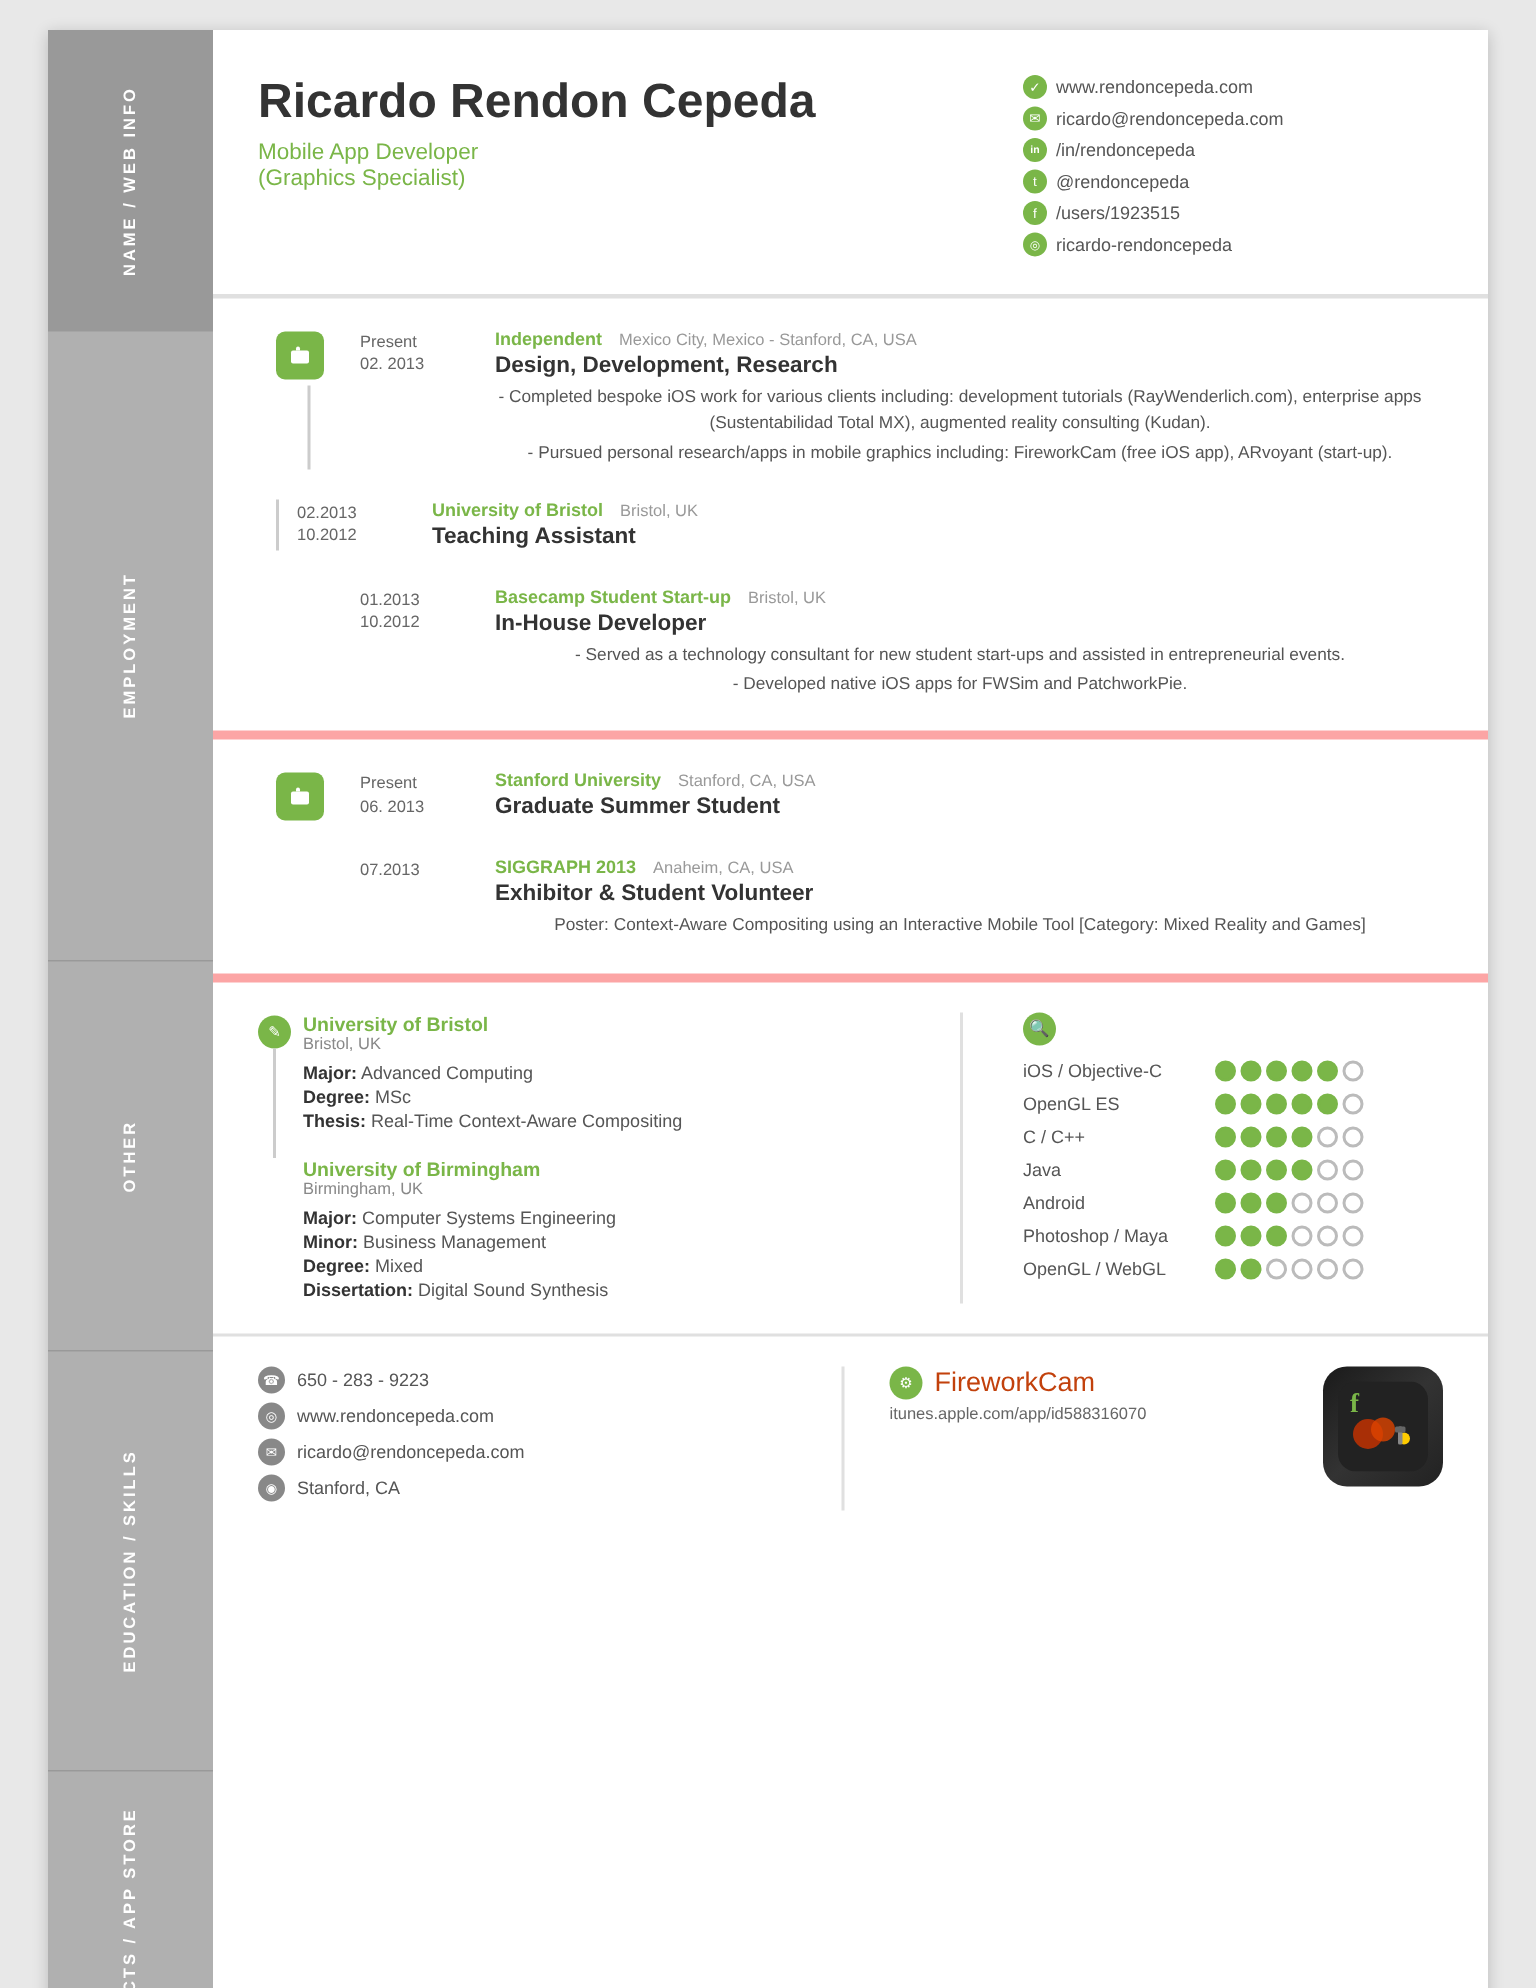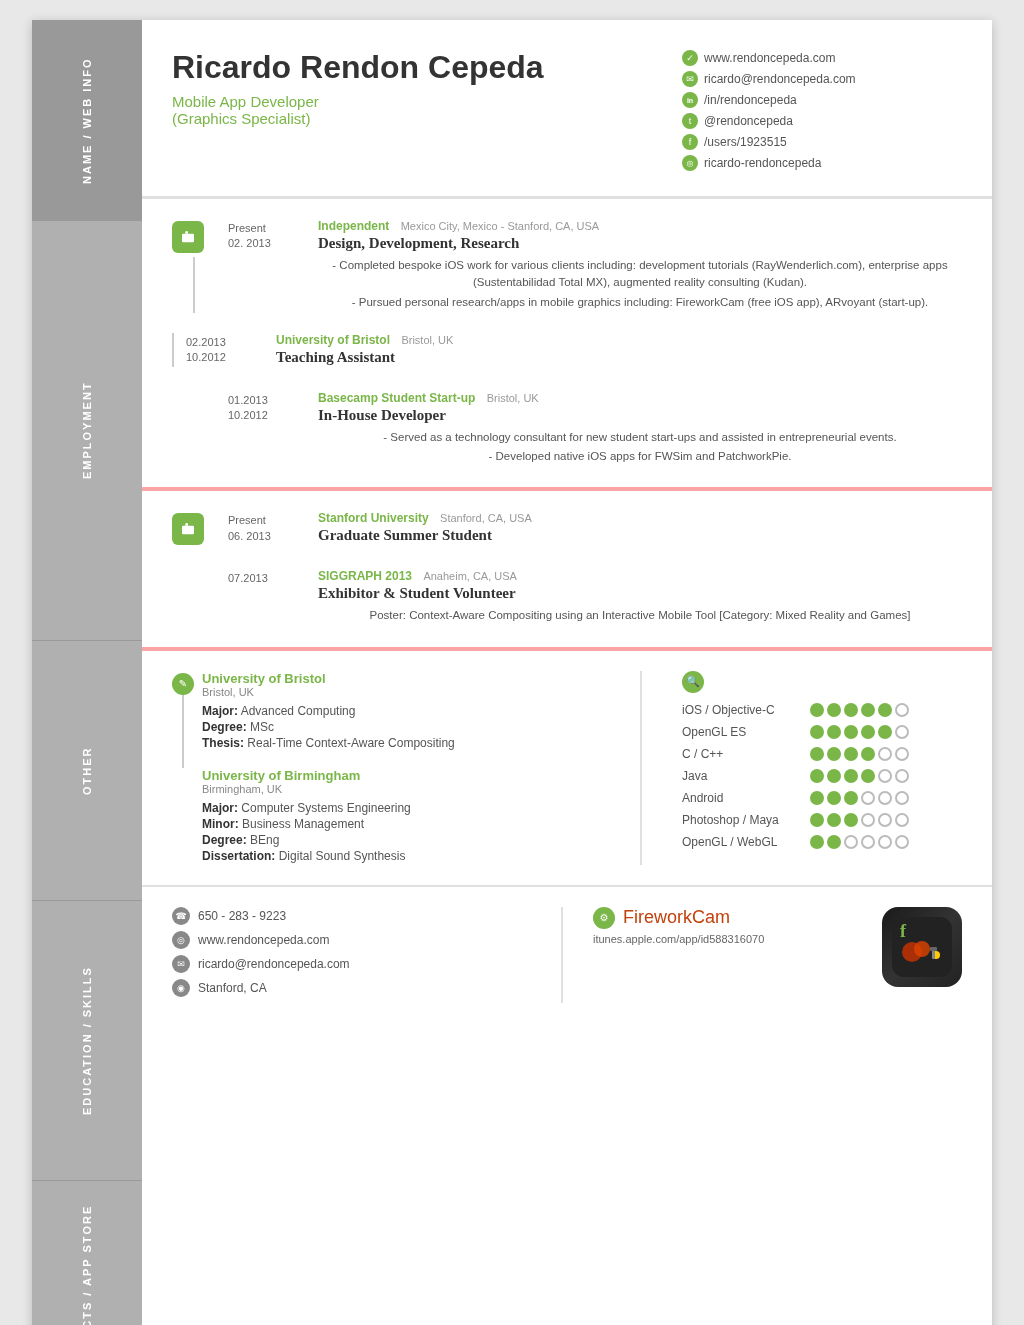--- a/index.html
+++ b/index.html
@@ -92,22 +92,22 @@
       display: flex;
       align-items: center;
       justify-content: center;
       color: white;
       font-size: 9px;
       flex-shrink: 0;
     }
 
     
     .section-block {
-      padding: 20px 30px;
-      border-bottom: 4px solid #fca5a5;
+      padding: 20px 42px;
+      border-bottom: 6px solid #fca5a5;
       position: relative;
     }
 
     
     .timeline-entry {
       display: flex;
       margin-bottom: 20px;
       position: relative;
     }
     .timeline-icon {
@@ -144,21 +144,20 @@
     }
     .entry-company .company-location {
       color: #999;
       font-size: 11px;
     }
     .entry-title {
       font-size: 15px;
       font-weight: bold;
       color: #333;
       margin-bottom: 5px;
-      font-family: Liberation Serif, serif;
     }
     .entry-desc {
       font-size: 11.5px;
       color: #555;
       line-height: 1.5;
       text-align: center;
     }
     .entry-desc p { margin-bottom: 2px; }
 
     
@@ -479,21 +478,21 @@
           <div class="edu-detail"><strong>Major:</strong> <span>Advanced Computing</span></div>
           <div class="edu-detail"><strong>Degree:</strong> <span>MSc</span></div>
           <div class="edu-detail"><strong>Thesis:</strong> <span>Real-Time Context-Aware Compositing</span></div>
         </div>
 
         <div style="position:relative;padding-left:30px;">
           <div class="edu-uni">University of Birmingham</div>
           <div class="edu-location">Birmingham, UK</div>
           <div class="edu-detail"><strong>Major:</strong> <span>Computer Systems Engineering</span></div>
           <div class="edu-detail"><strong>Minor:</strong> <span>Business Management</span></div>
-          <div class="edu-detail"><strong>Degree:</strong> <span>BEng</span></div>
+          <div class="edu-detail"><strong>Degree:</strong> <span>Mixed</span></div>
           <div class="edu-detail"><strong>Dissertation:</strong> <span>Digital Sound Synthesis</span></div>
         </div>
       </div>
 
       <div class="skills-col">
         <div class="skill-search-icon">🔍</div>
 
         <div id="skills-container">
             <div class="skill-row">
               <div class="skill-name">iOS / Objective-C</div>

